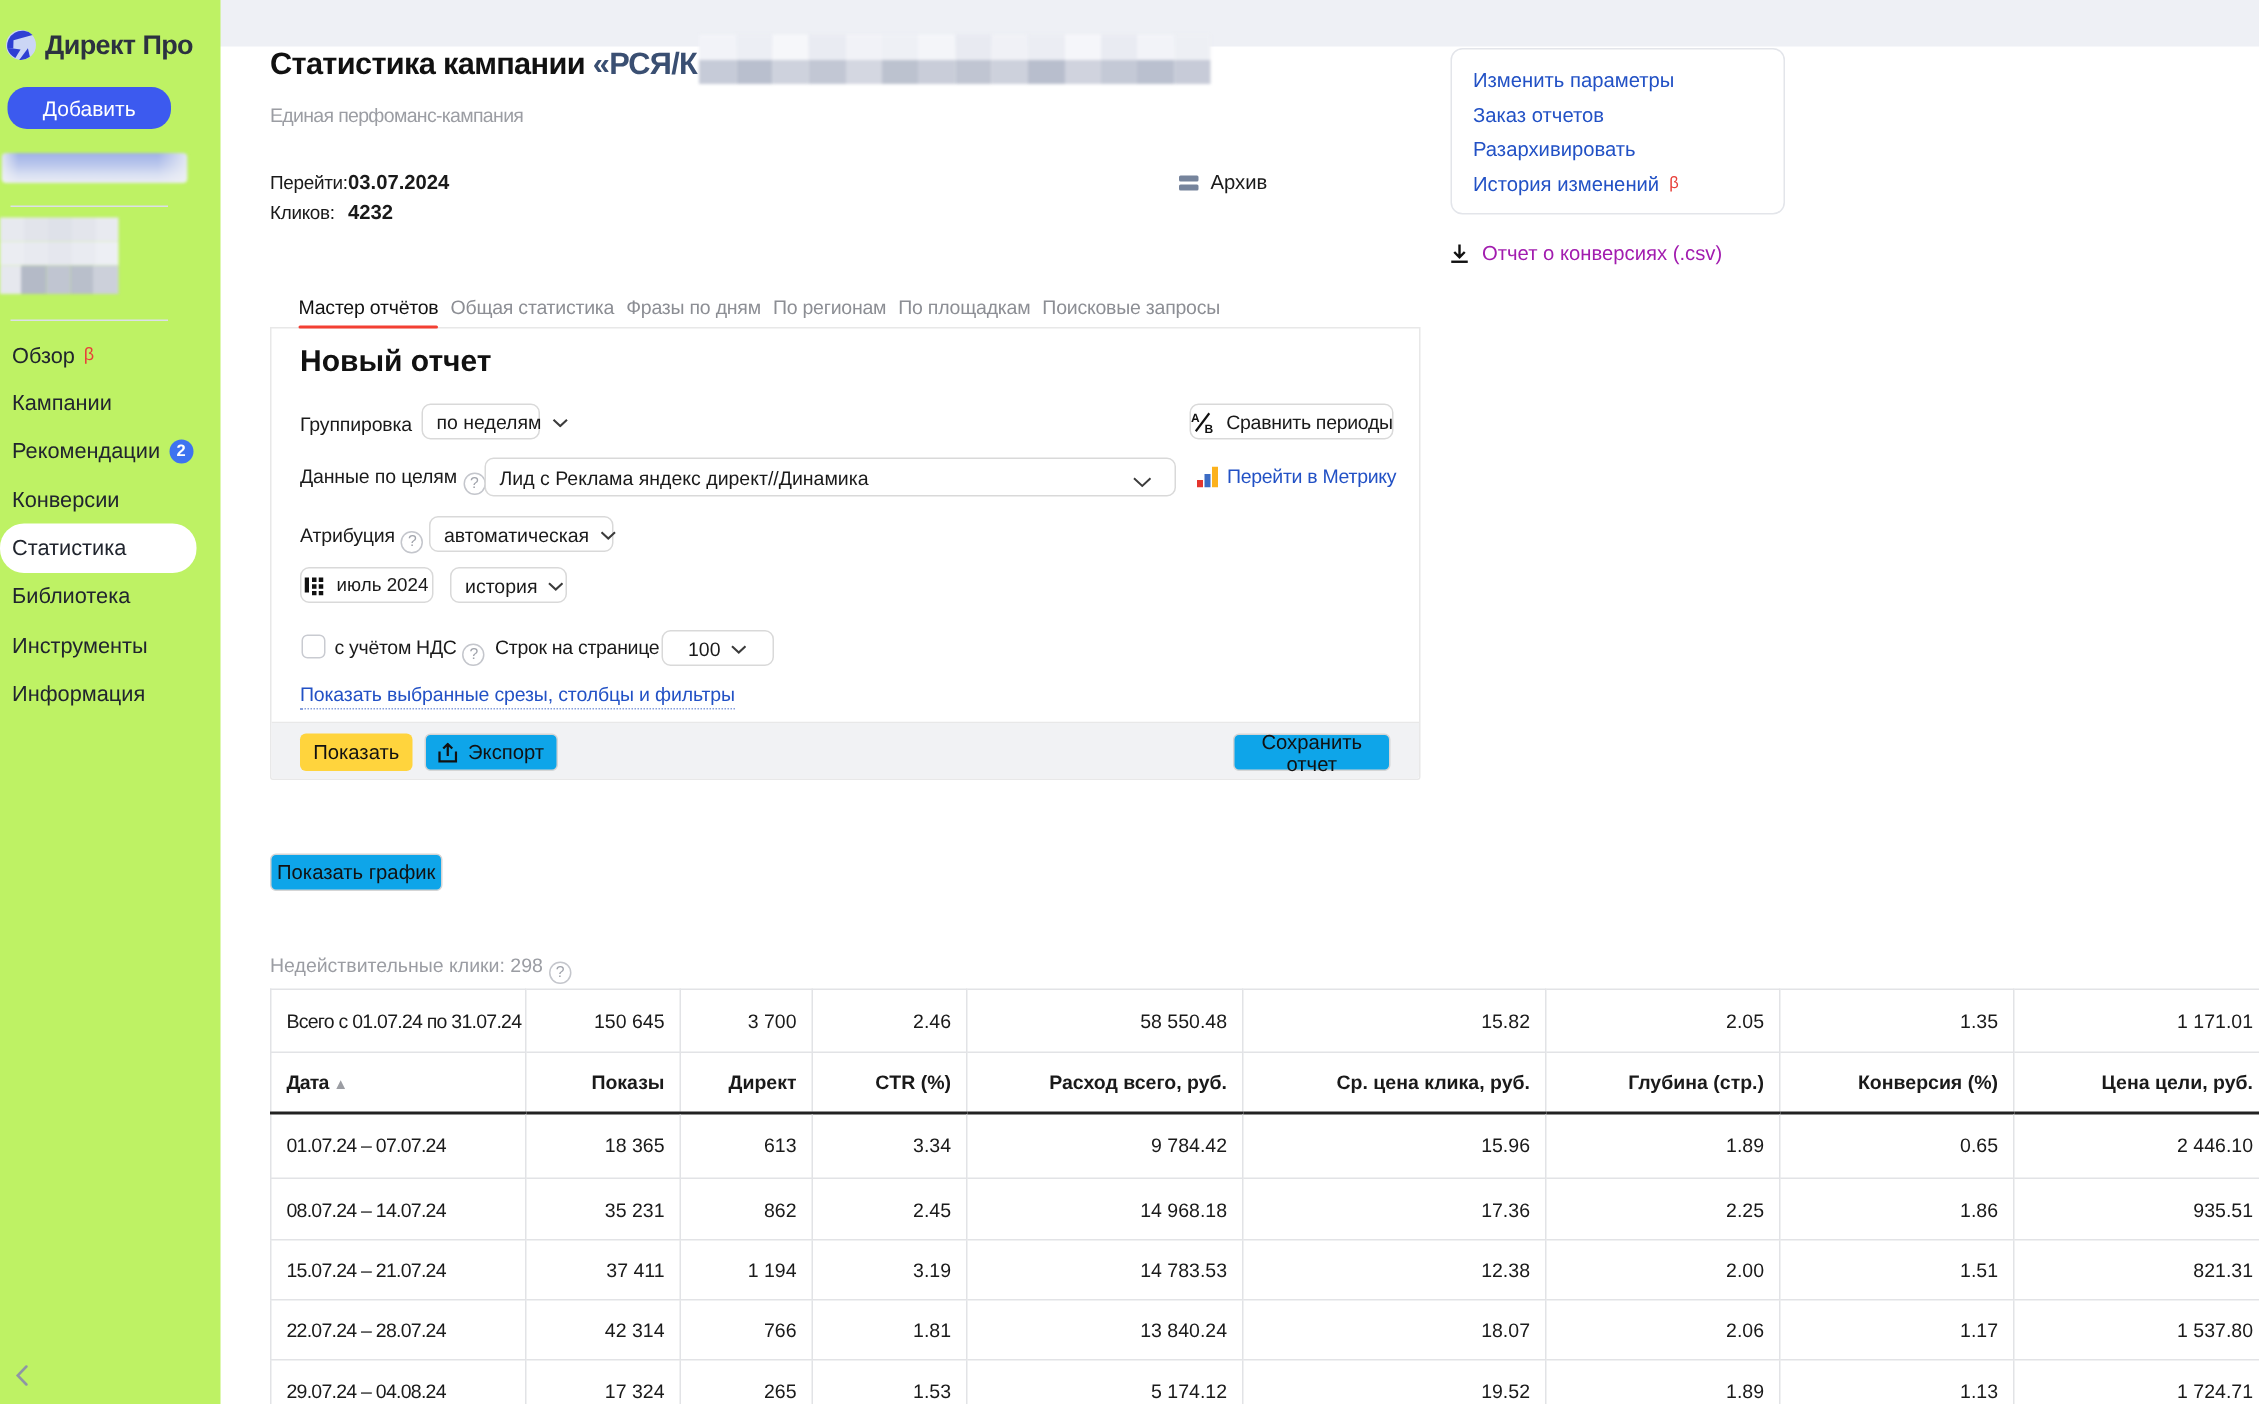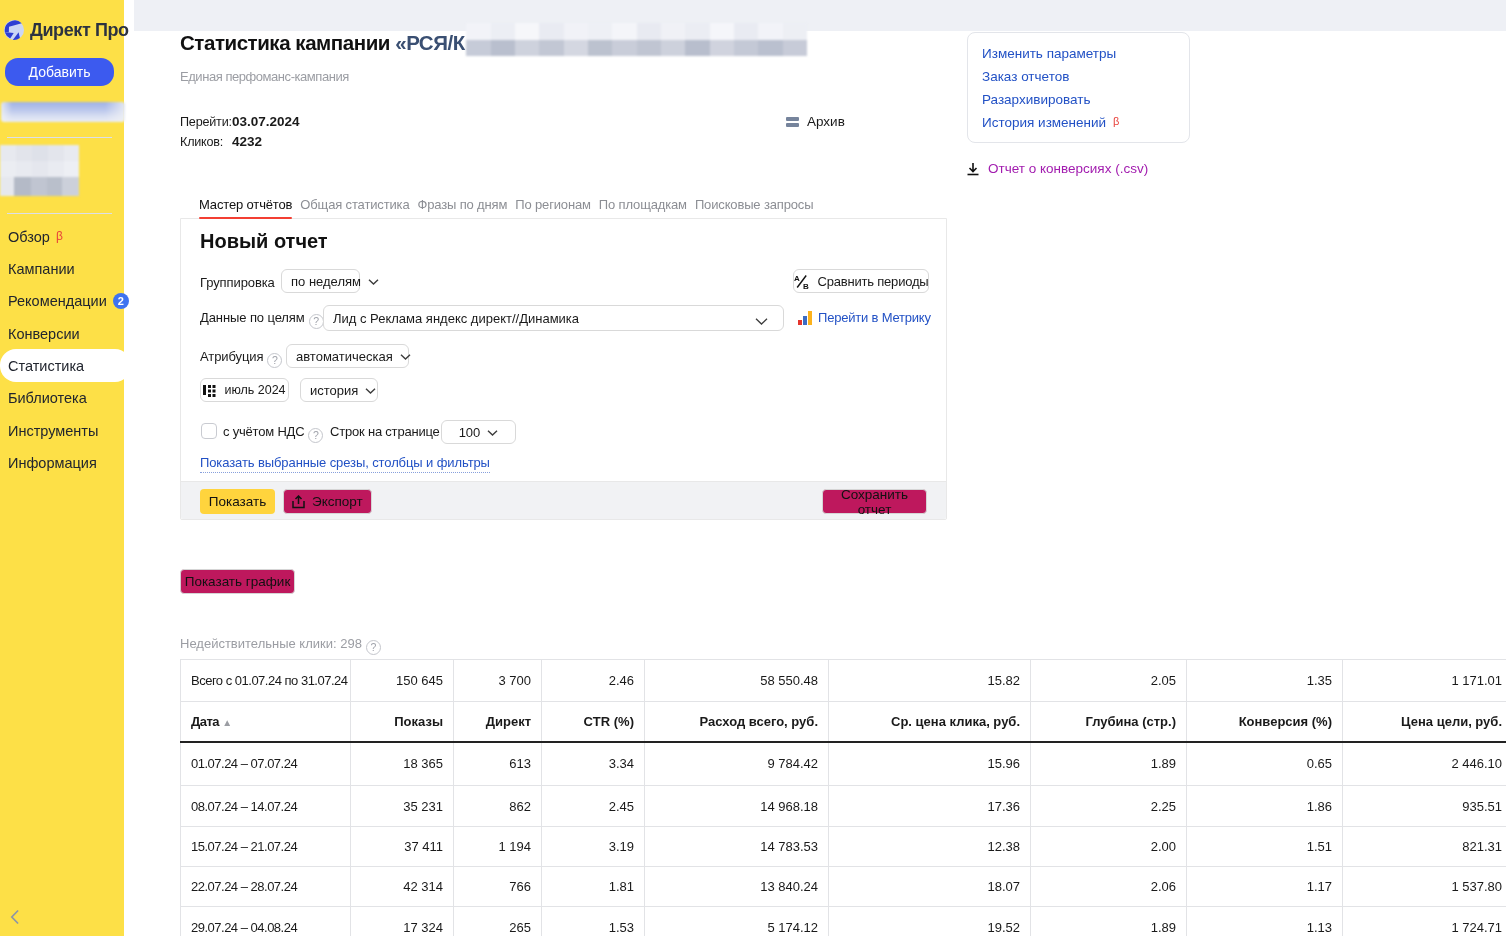--- a/index.html
+++ b/index.html
@@ -1,21 +1,21 @@
 <!DOCTYPE html>
 <html lang="ru"><head>
 <meta charset="utf-8">
 <style>
 * { margin:0; padding:0; box-sizing:border-box; }
 html,body { width:1506px; height:936px; overflow:hidden; }
 body { font-family:"Liberation Sans", sans-serif; background:#fff; color:#1a1a1a; position:relative; }
 svg { flex:none; }
 
 
-.sidebar { position:absolute; left:0; top:0; width:124px; height:936px; background:#fde047; z-index:5; }
+.sidebar { position:absolute; left:0; top:0; width:147px; height:936px; background:#bef264; z-index:5; }
 .logo { position:absolute; left:4px; top:20px; height:20px; display:flex; align-items:center; white-space:nowrap; }
 .logo svg { width:20px; height:20px; flex:none; }
 .logo .lt { font-size:18px; font-weight:700; color:#2c3240; margin-left:6px; letter-spacing:-0.4px; }
 .btn-add { position:absolute; left:5px; top:58px; width:109px; height:28px; background:#3c5aef; border:none; border-radius:13px; color:#fff; font-size:14px; font-family:inherit; }
 .blur-band { position:absolute; left:1px; top:102px; width:124px; height:20px; border-radius:3px;
   background:linear-gradient(90deg, rgba(238,240,245,.85) 0%, rgba(238,240,245,0) 9%, rgba(238,240,245,0) 84%, rgba(238,240,245,.85) 100%),
              linear-gradient(180deg,#9fb1e6 0%, #b9c6ec 38%, #d8dff2 72%, #eaecf5 100%); filter:blur(1px); }
 .sb-div { position:absolute; left:7px; width:105px; height:1px; background:#dcdfe8; }
 .blur-av { position:absolute; left:0; top:145px; width:79px; height:51px; filter:blur(1.1px); }
 .blur-av div { position:absolute; }
@@ -54,21 +54,21 @@
 
 
 .panel { position:absolute; left:180px; top:218px; width:767px; height:302px; border:1px solid #e8e8e8; border-radius:0 0 2px 2px; background:#fff; }
 .panel h2 { position:absolute; left:19px; top:11px; font-size:20px; font-weight:700; color:#111; }
 .lbl { font-size:13px; letter-spacing:-0.1px; color:#1a1a1a; position:absolute; white-space:nowrap; }
 .ctl { position:absolute; height:24px; border:1px solid #d9d9d9; border-radius:6px; background:#fff; font-size:13px; color:#1a1a1a; display:flex; align-items:center; padding:0 9px; white-space:nowrap; }
 .chev { margin-left:7px; margin-top:2px; }
 .qm { display:inline-block; margin-left:4px; width:15px; height:15px; border:1px solid #c4c6cc; border-radius:50%; color:#a0a3ab; font-size:10.5px; line-height:13.5px; text-align:center; vertical-align:-3px; }
 .link-dash { color:#2251c5; font-size:13px; letter-spacing:-0.1px; text-decoration:none; border-bottom:1px dotted #87a0dc; padding-bottom:2px; }
 .panel-foot { position:absolute; left:0; bottom:0; width:100%; height:38px; background:#f1f2f4; border-top:1px solid #e8e8e8; border-radius:0 0 2px 2px; }
-.btn { font-family:inherit; font-size:13.5px; border-radius:4px; height:25px; padding:0 13px; border:1px solid #d5d5d5; background:#be185d; color:#111; display:inline-flex; align-items:center; }
+.btn { font-family:inherit; font-size:13.5px; border-radius:4px; height:25px; padding:0 13px; border:1px solid #d5d5d5; background:#0ea5e9; color:#111; display:inline-flex; align-items:center; }
 .btn-yellow { background:#ffd43d; border:none; }
 
 
 .show-graph { position:absolute; left:180px; top:569px; }
 .invalid { position:absolute; left:180px; top:636px; font-size:13px; color:#9b9da3; }
 table.rep { position:absolute; left:180px; top:659px; border-collapse:collapse; table-layout:fixed; width:1327px; font-size:13px; color:#1a1a1a; }
 table.rep td, table.rep th { border:1px solid #e2e3e6; padding:0 10px; text-align:right; white-space:nowrap; overflow:hidden; }
 table.rep td:first-child, table.rep th:first-child { text-align:left; letter-spacing:-0.5px; }
 table.rep .hdr th { font-weight:700; border-bottom:2px solid #222; }
 </style>

